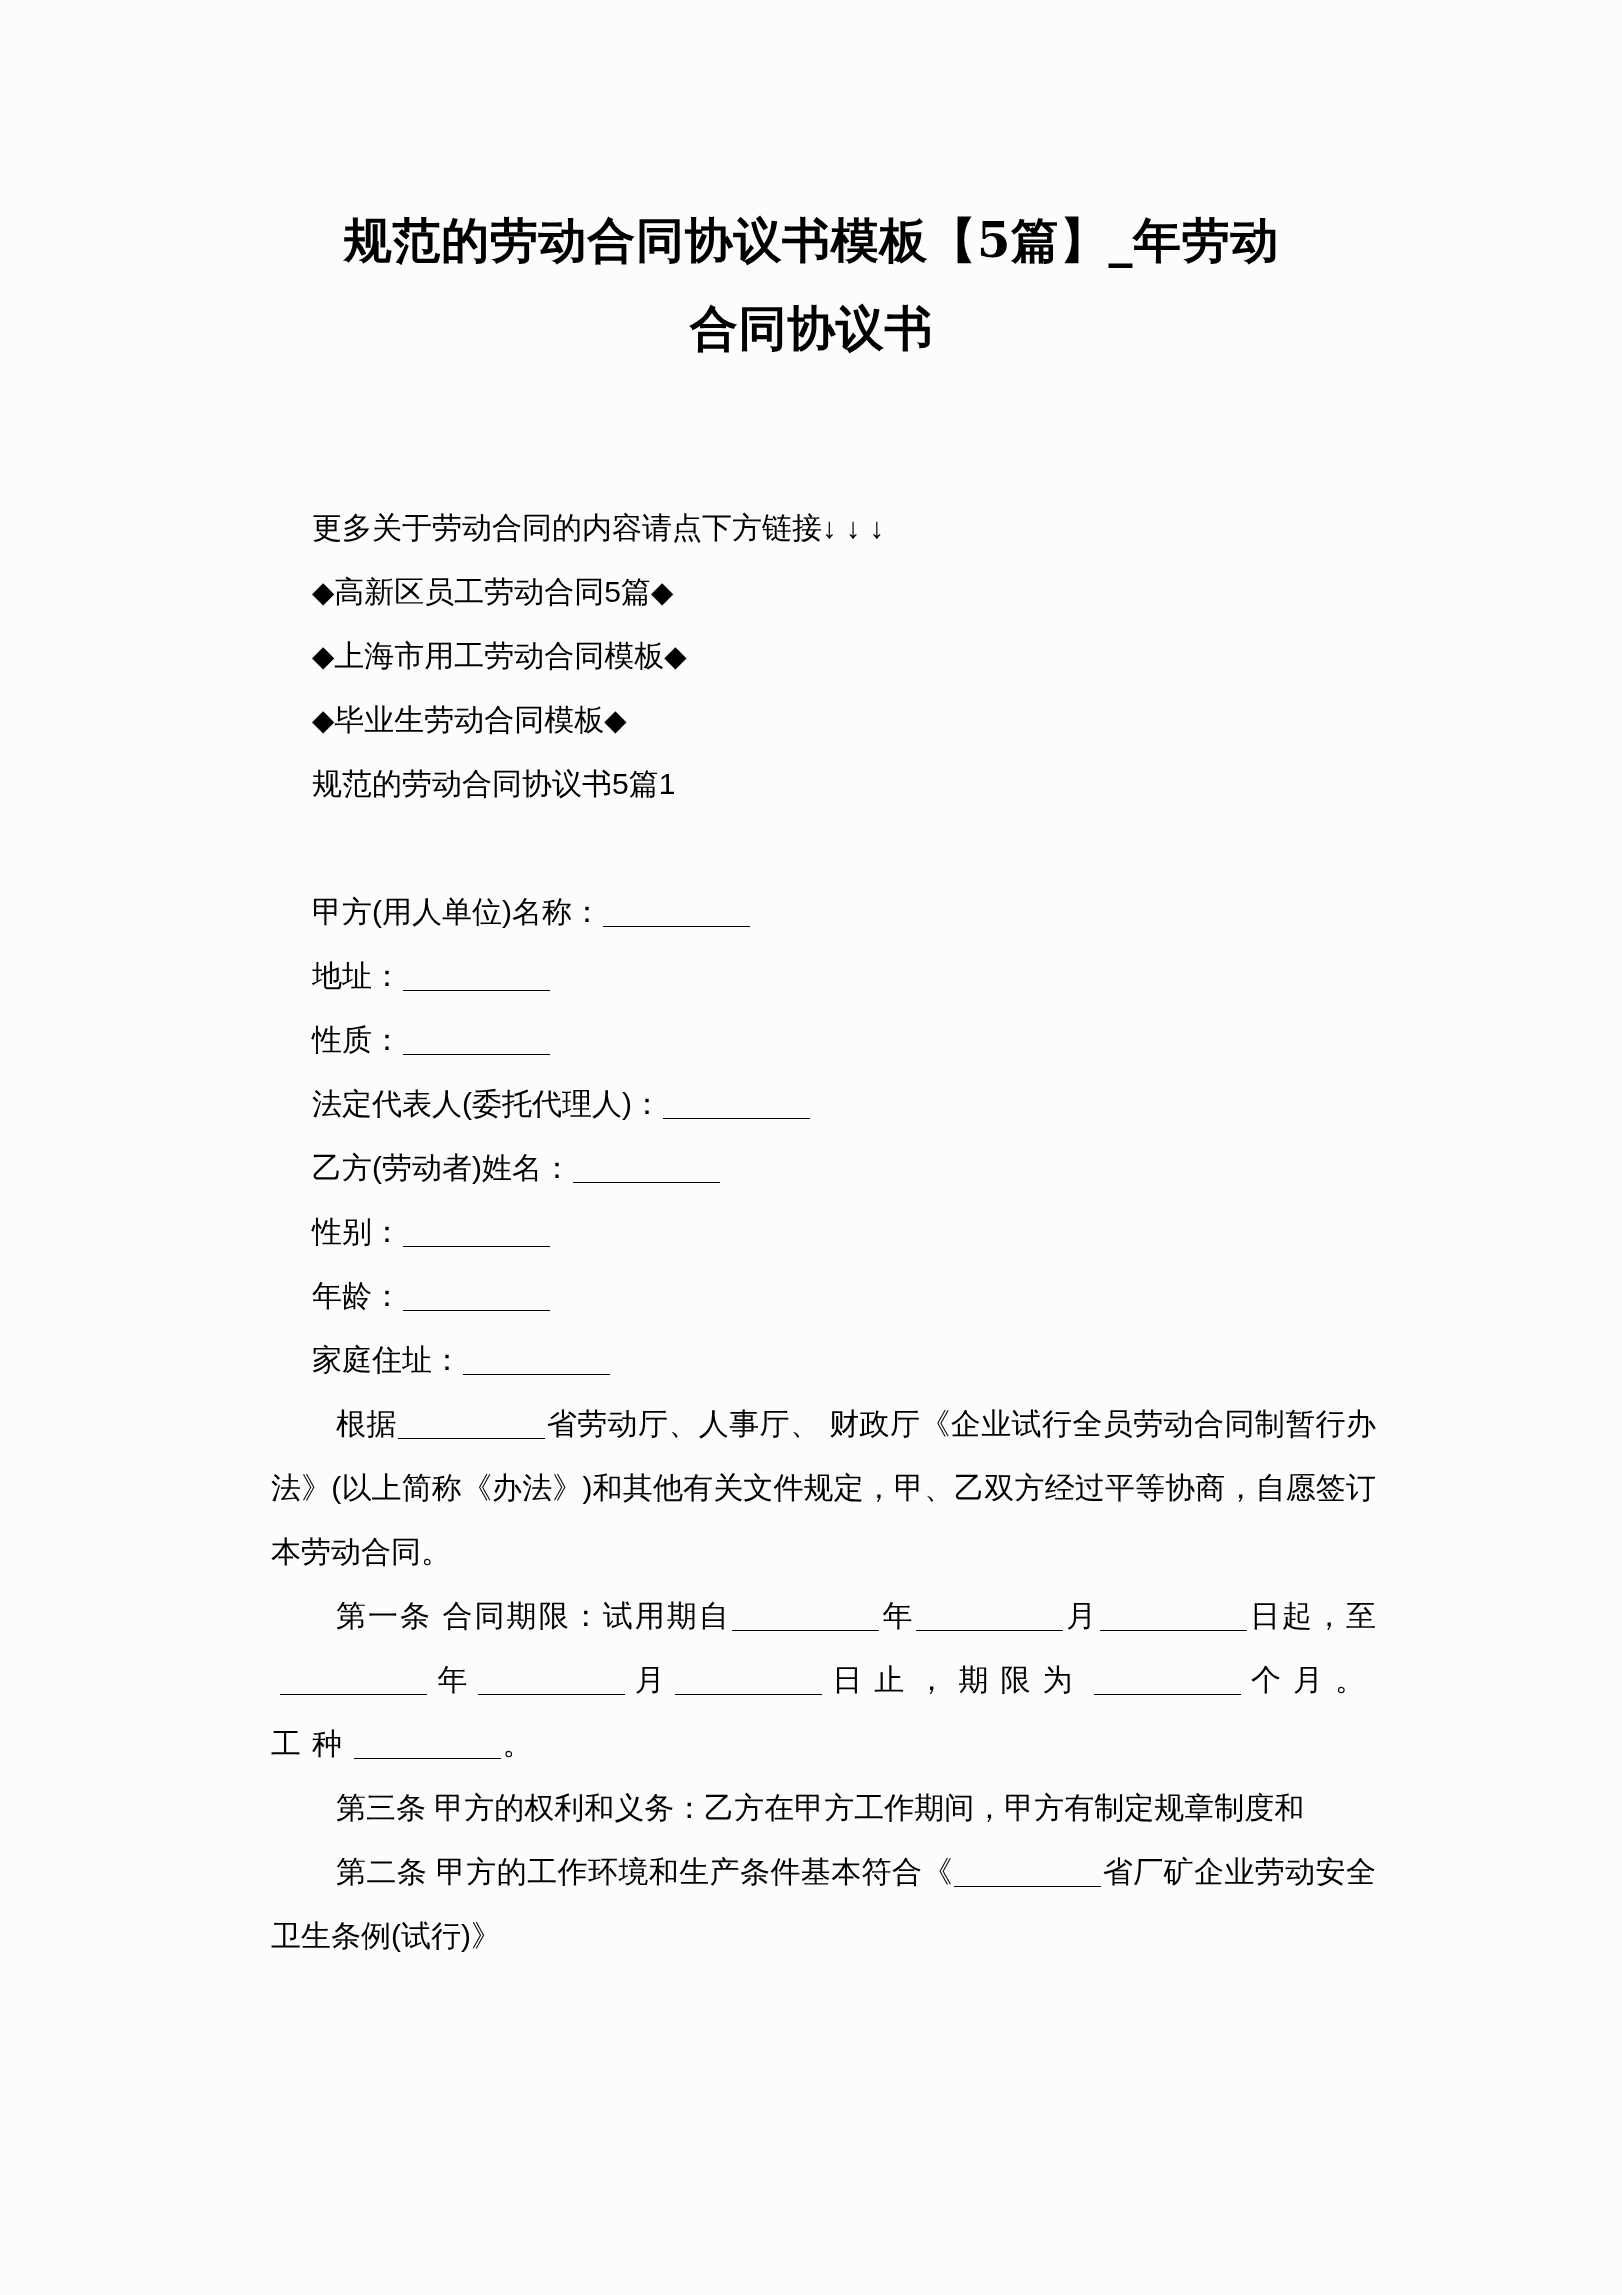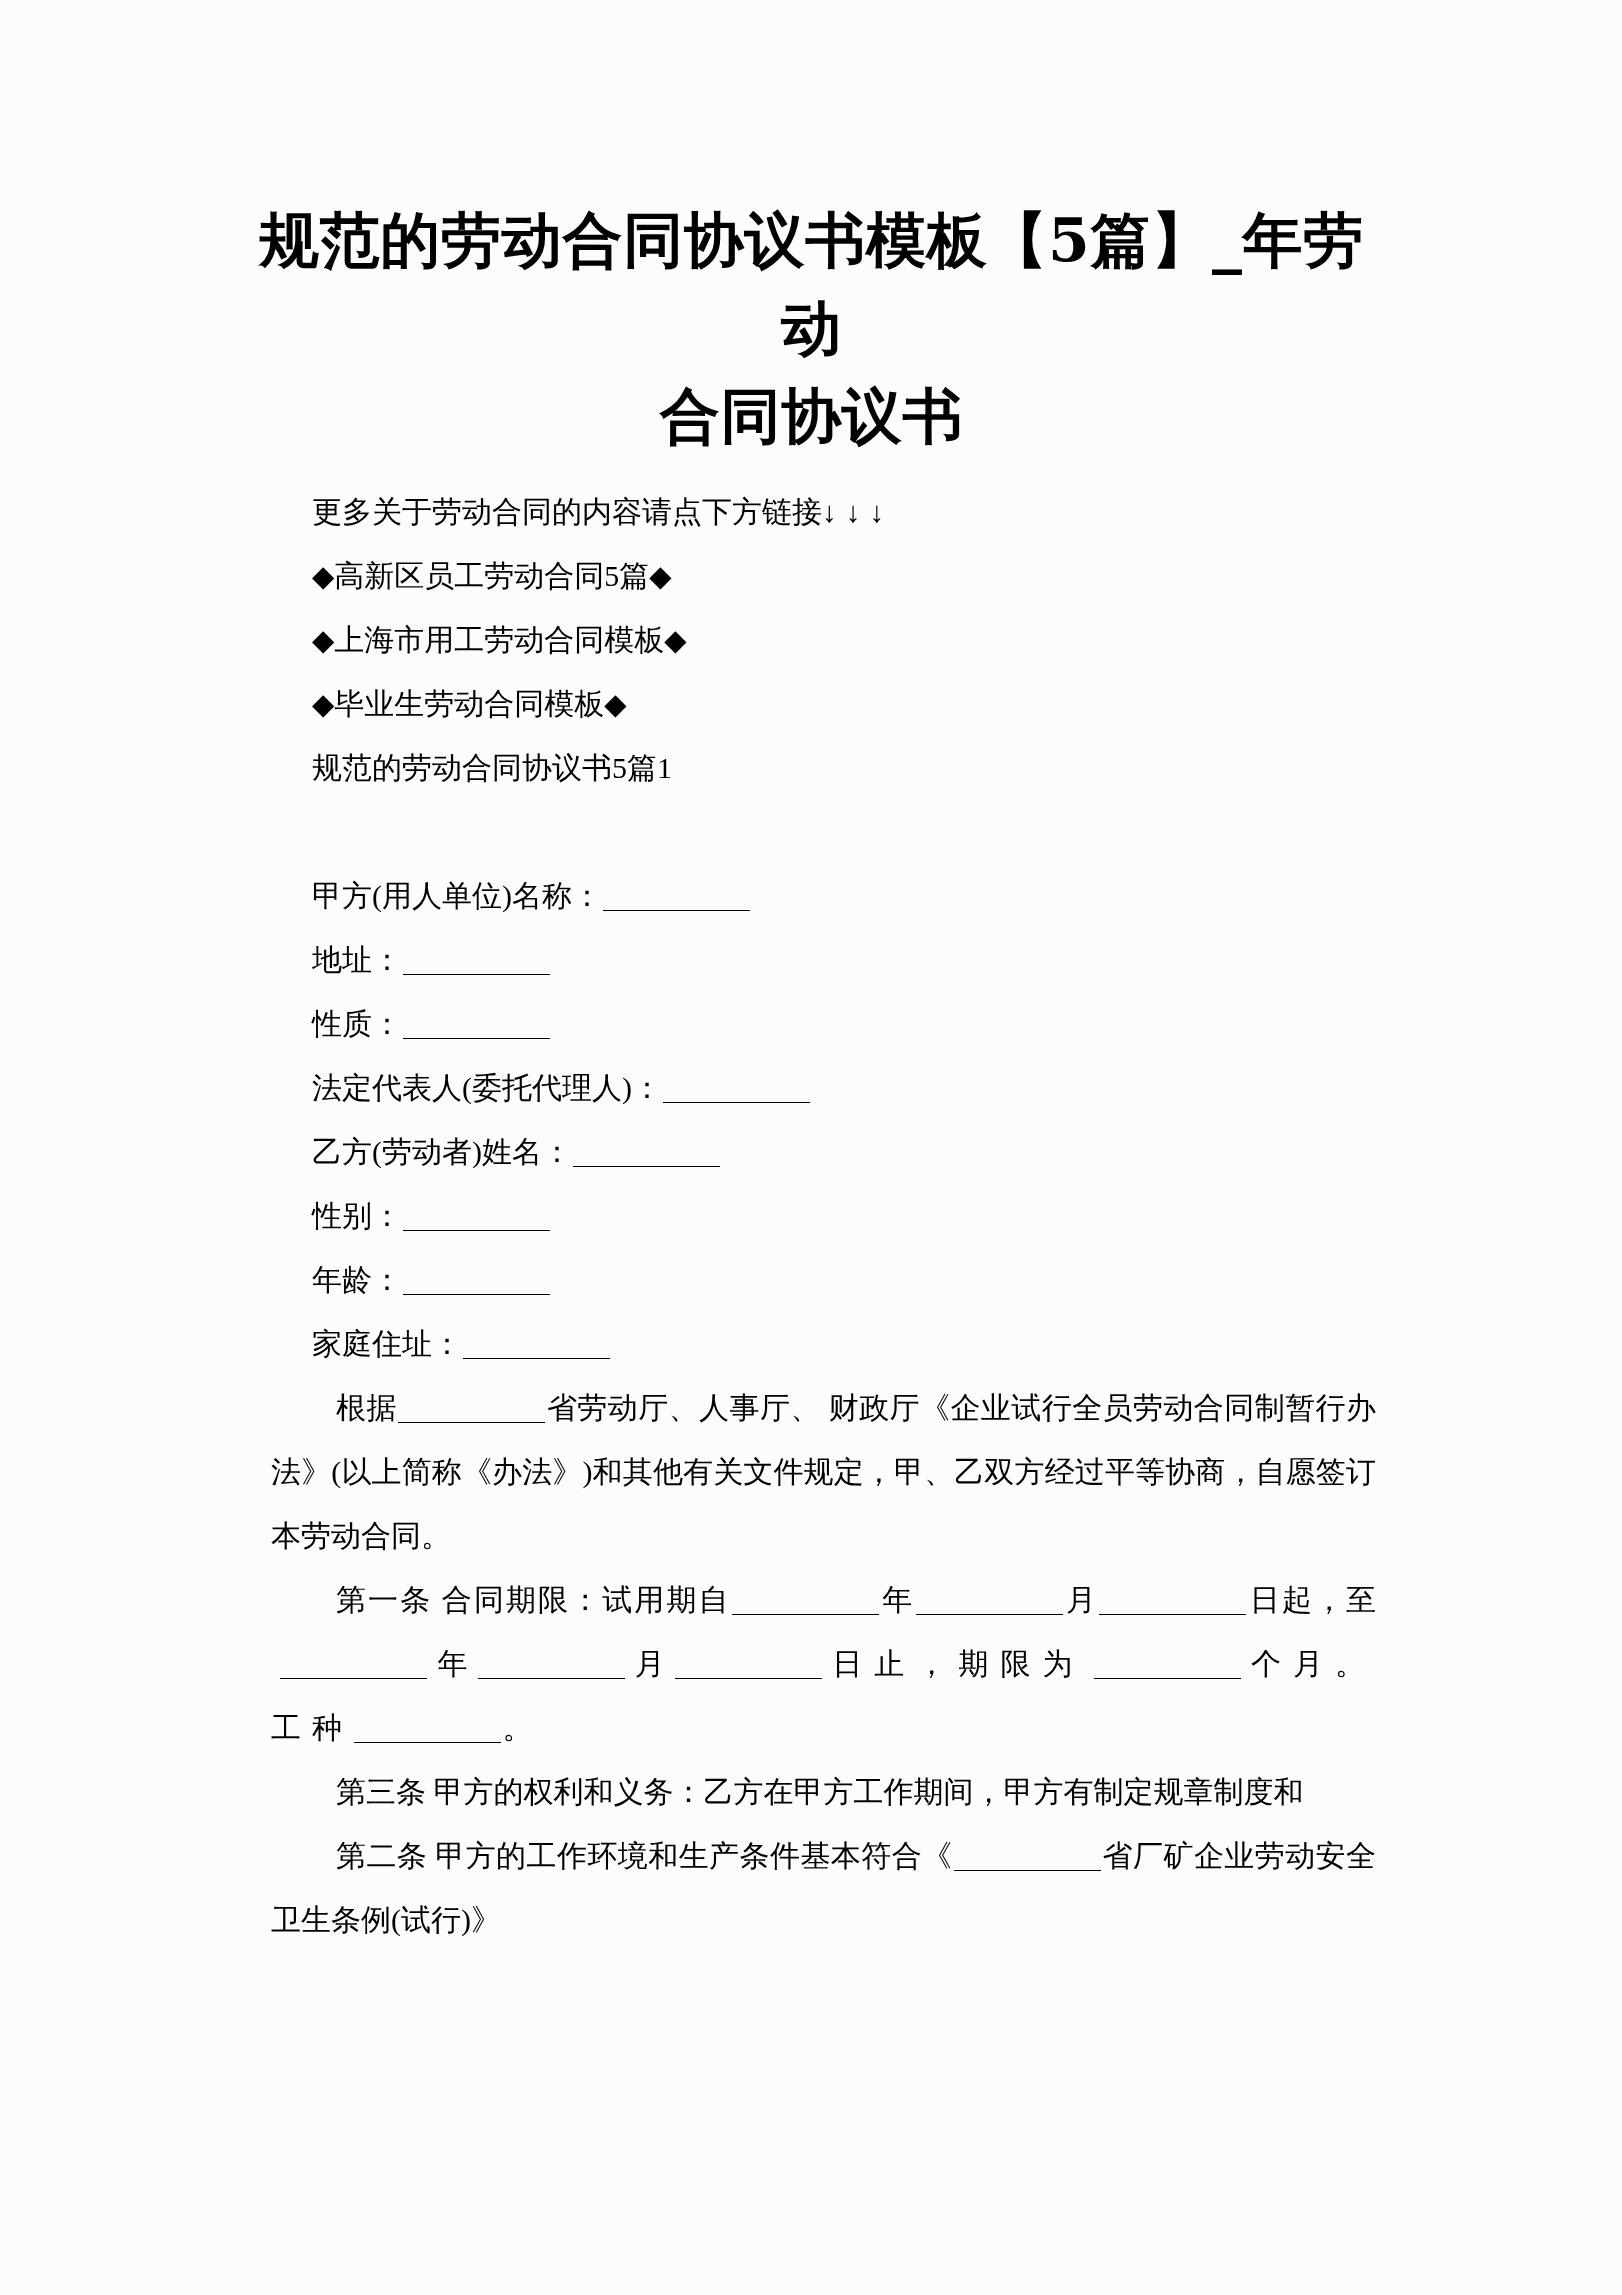--- a/index.html
+++ b/index.html
@@ -22,32 +22,32 @@
       background: #fcfcfc;
     }
     .title {
       position: absolute;
       left: 242px;
       width: 1139px;
       top: 196px;
       text-align: center;
       font-family: "DejaVu Serif", "Liberation Serif", serif;
       font-weight: bold;
-      font-size: 60px;
+      font-size: 48px;
       line-height: 88px;
       letter-spacing: 0.7px;
     }
     .content {
       position: absolute;
       left: 247px;
-      top: 480px;
+      top: 496px;
       width: 1129px;
       font-size: 30px;
       line-height: 64px;
-      font-family: Liberation Serif, serif;
+      font-family: Liberation Sans, sans-serif;
     }
     .line {
       white-space: nowrap;
       height: 64px;
     }
     .indent { padding-left: 65px; }
     .spacer { height: 64px; }
     .para {
       text-indent: 65px;
       text-align: justify;

